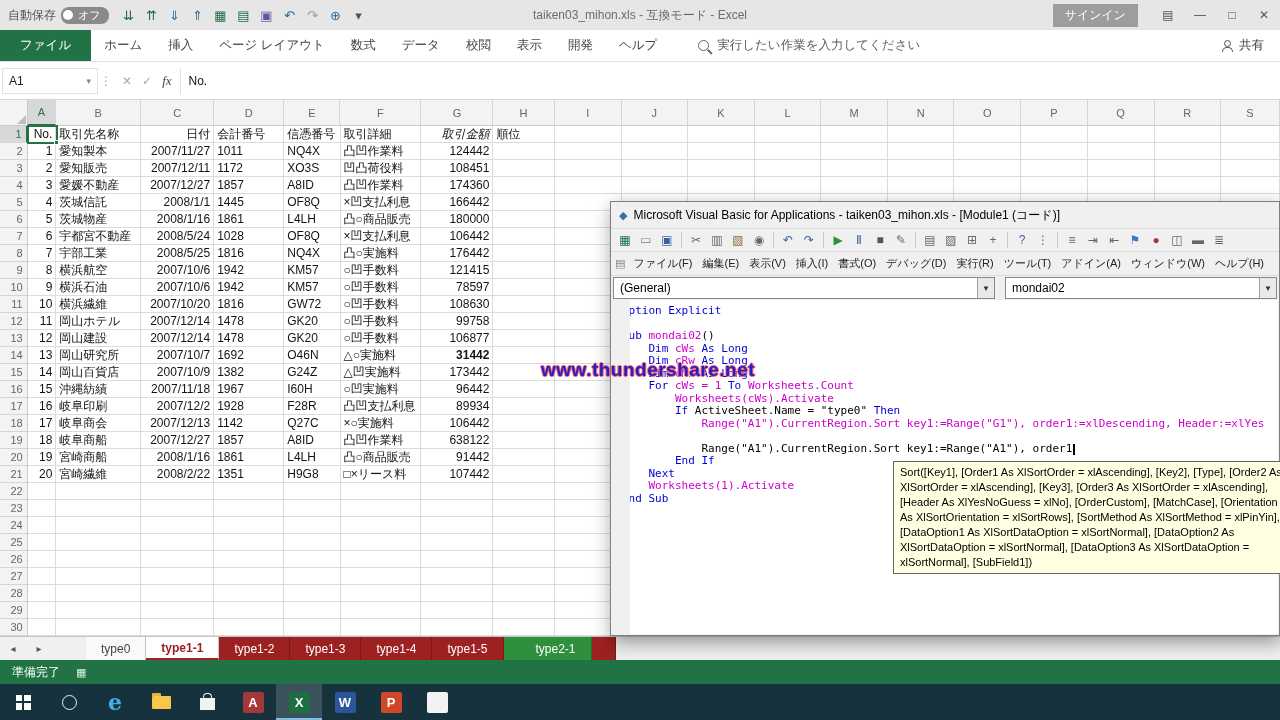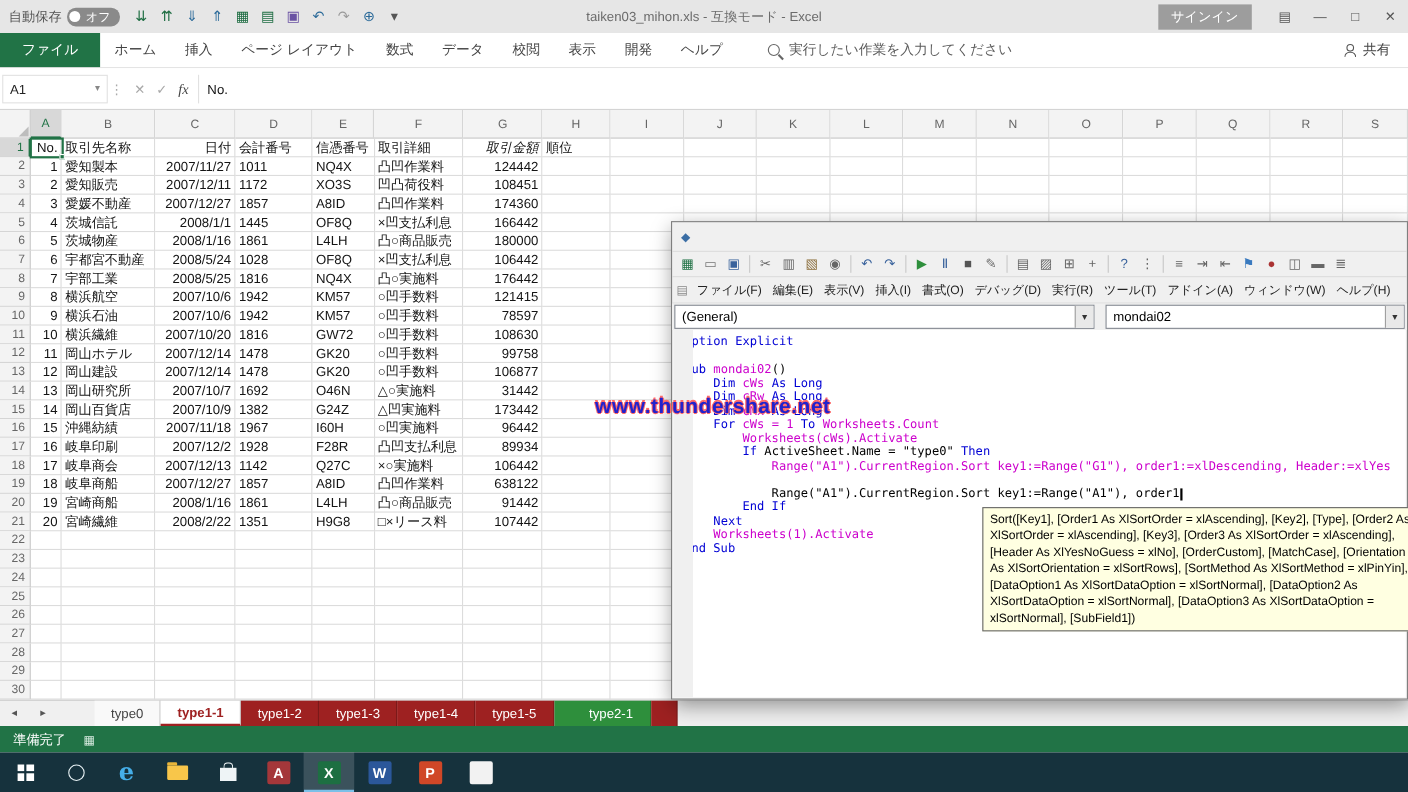--- a/index.html
+++ b/index.html
@@ -531,21 +531,21 @@
           <div class="cell al-left" style="width: 60px;"></div>
         </div>
         <div class="grid-row">
           <div class="row-header">14</div>
           <div class="cell al-right" style="width: 29px;">13</div>
           <div class="cell al-left" style="width: 86px;">岡山研究所</div>
           <div class="cell al-right" style="width: 74px;">2007/10/7</div>
           <div class="cell al-left" style="width: 71px;">1692</div>
           <div class="cell al-left" style="width: 57px;">O46N</div>
           <div class="cell al-left" style="width: 82px;">△○実施料</div>
-          <div class="cell al-right" style="width: 73px;">31442</div>
+          <div class="cell al-right" style="width: 73px; font-weight: bold;">31442</div>
           <div class="cell al-left" style="width: 62px;"></div>
           <div class="cell al-left" style="width: 68px;"></div>
           <div class="cell al-left" style="width: 67px;"></div>
           <div class="cell al-left" style="width: 68px;"></div>
           <div class="cell al-left" style="width: 67px;"></div>
           <div class="cell al-left" style="width: 68px;"></div>
           <div class="cell al-left" style="width: 67px;"></div>
           <div class="cell al-left" style="width: 68px;"></div>
           <div class="cell al-left" style="width: 67px;"></div>
           <div class="cell al-left" style="width: 68px;"></div>
@@ -927,20 +927,21 @@
   </div>
 
   <div class="status-bar">
     <span>準備完了</span>
     <span class="macro-icon">▦</span>
   </div>
 
   <div class="vba">
     <div class="vba-title">
       <span class="vba-app-icon">◆</span>
+      <span>Microsoft Visual Basic for Applications - taiken03_mihon.xls - [Module1 (コード)]</span>
     </div>
     <div class="vba-toolbar" id="vba-toolbar">
         <span class="vbtn" style="color: rgb(29, 111, 66);">▦</span>
         <span class="vbtn" style="color: rgb(119, 119, 119);">▭</span>
         <span class="vbtn" style="color: rgb(57, 98, 156);">▣</span>
         <span class="vba-sep"></span>
         <span class="vbtn" style="color: rgb(102, 102, 102);">✂</span>
         <span class="vbtn" style="color: rgb(102, 102, 102);">▥</span>
         <span class="vbtn" style="color: rgb(138, 109, 59);">▧</span>
         <span class="vbtn" style="color: rgb(102, 102, 102);">◉</span>

